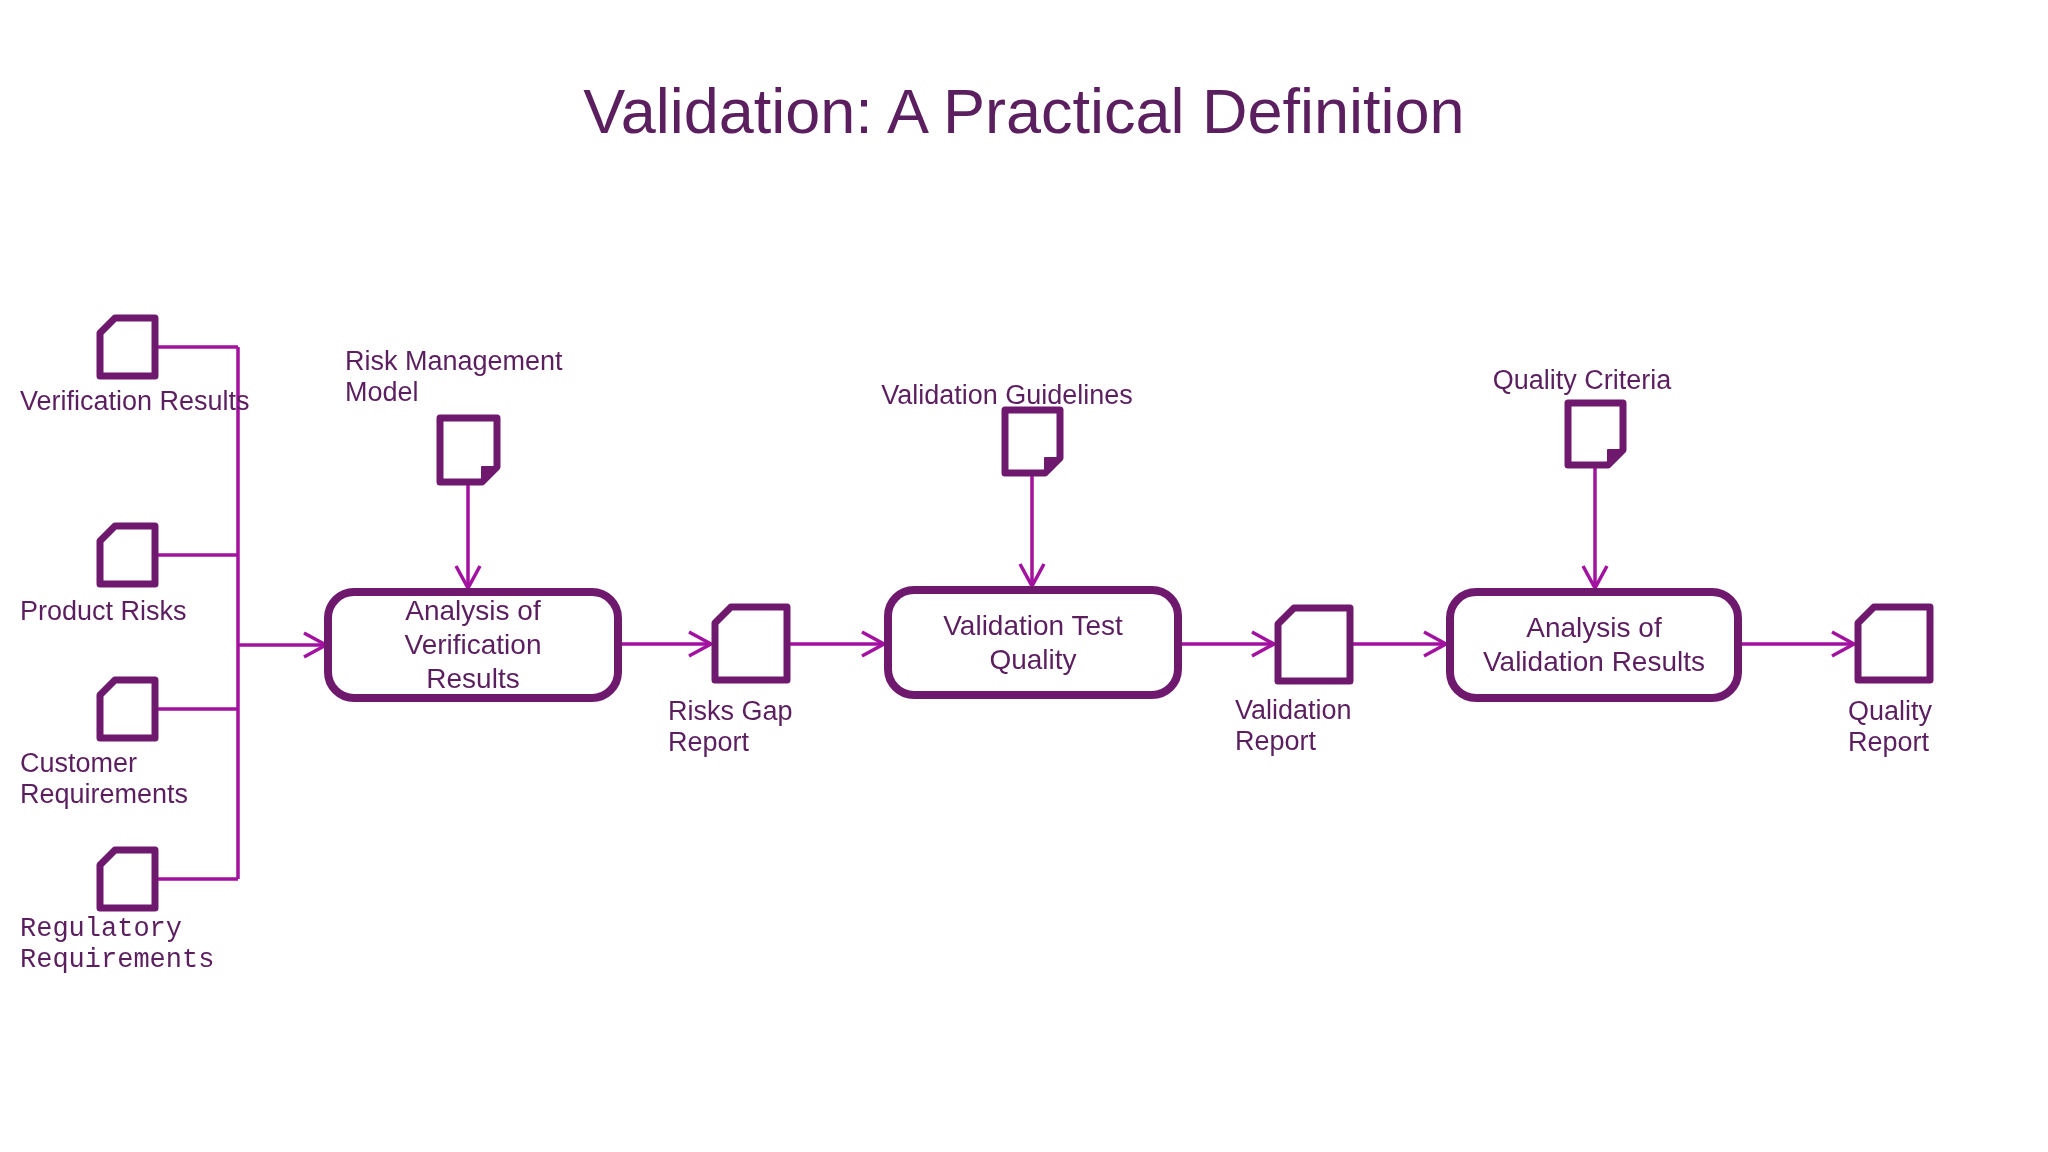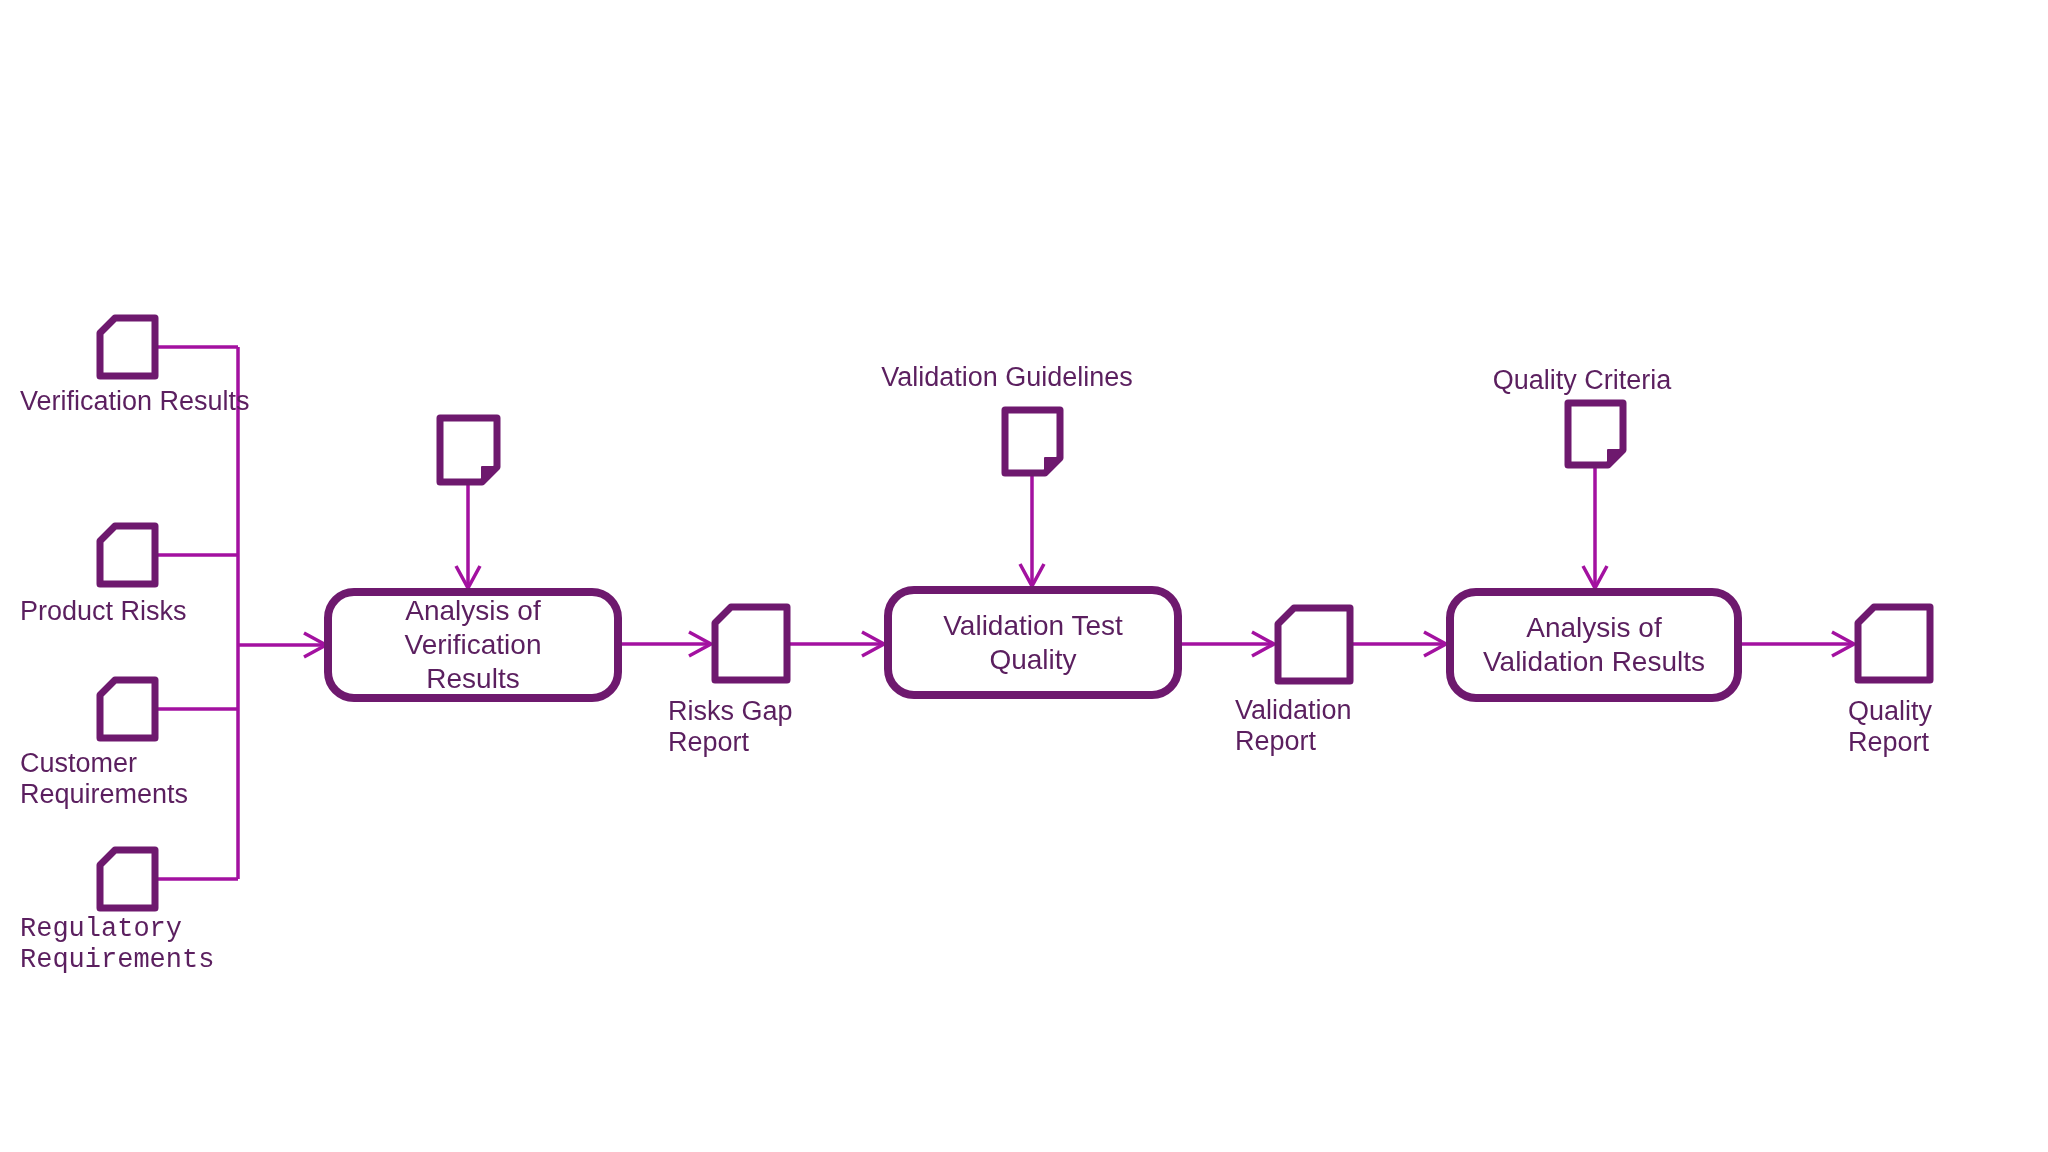--- a/index.html
+++ b/index.html
@@ -101,37 +101,42 @@
     </g>
     <g>
       <path class="shape" d="M1874,607 H1930 V680 H1858 V623 Z"></path>
     </g>
 
     <rect class="box" x="328" y="592" width="290" height="106" rx="26"></rect>
     <rect class="box" x="888" y="590" width="290" height="105" rx="26"></rect>
     <rect class="box" x="1450" y="592" width="288" height="106" rx="26"></rect>
   </svg>
 
+  <div class="title">Validation: A Practical Definition</div>
 
   <div class="lbl" style="left:20px;top:386px;">
     <span>Verification Results</span>
   </div>
   <div class="lbl" style="left:20px;top:596px;">
     <span>Product Risks</span>
   </div>
   <div class="lbl" style="left:20px;top:748px;">
     <span>Customer</span>
     <span>Requirements</span>
   </div>
   <div class="lbl" style="left:20px;top:914px;font-family:Liberation Mono, monospace;">
     <span>Regulatory</span>
     <span>Requirements</span>
   </div>
 
-  <div class="lbl ctr" style="left:1007px;top:362px;">
+  <div class="lbl" style="left:345px;top:346px;">
+    <span>Risk Management</span>
+    <span>Model</span>
+  </div>
+  <div class="lbl ctr" style="left:1007px;top:380px;">
     <span>Validation Guidelines</span>
   </div>
   <div class="lbl ctr" style="left:1582px;top:365px;">
     <span>Quality Criteria</span>
   </div>
 
   <div class="boxlbl" style="left:328px;top:592px;width:290px;height:106px;">
     <span>Analysis of</span>
     <span>Verification</span>
     <span>Results</span>

